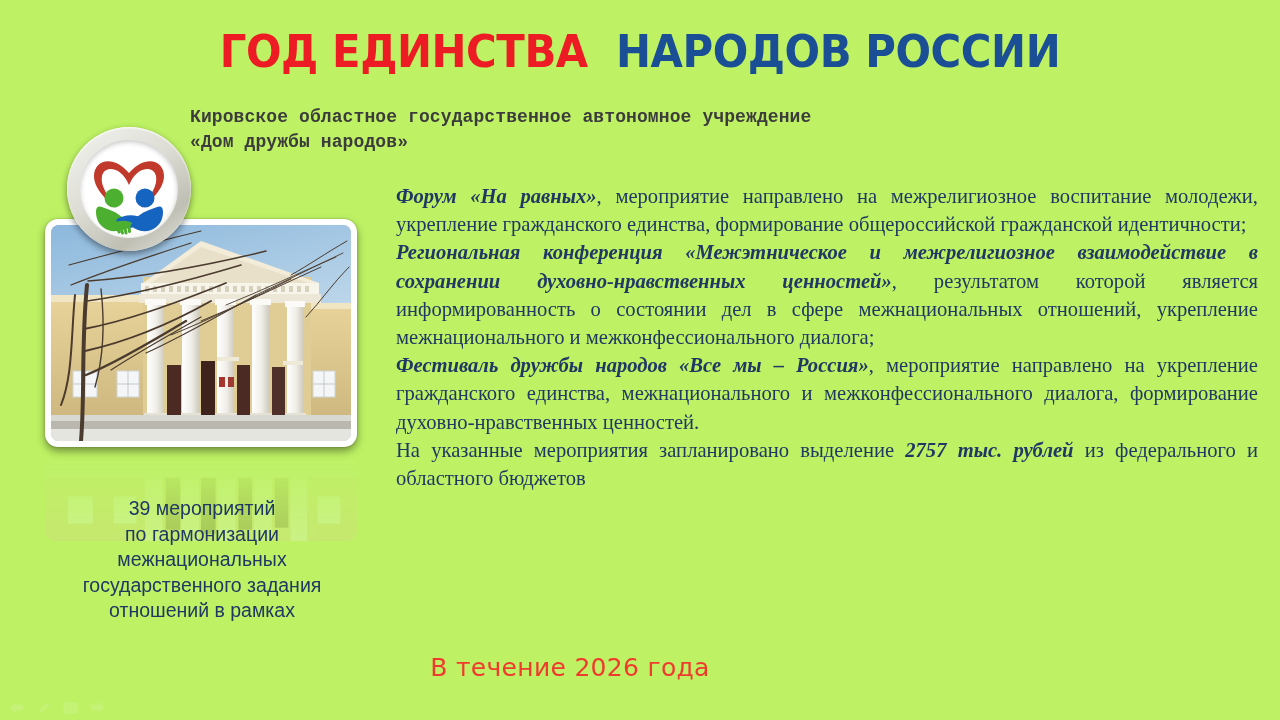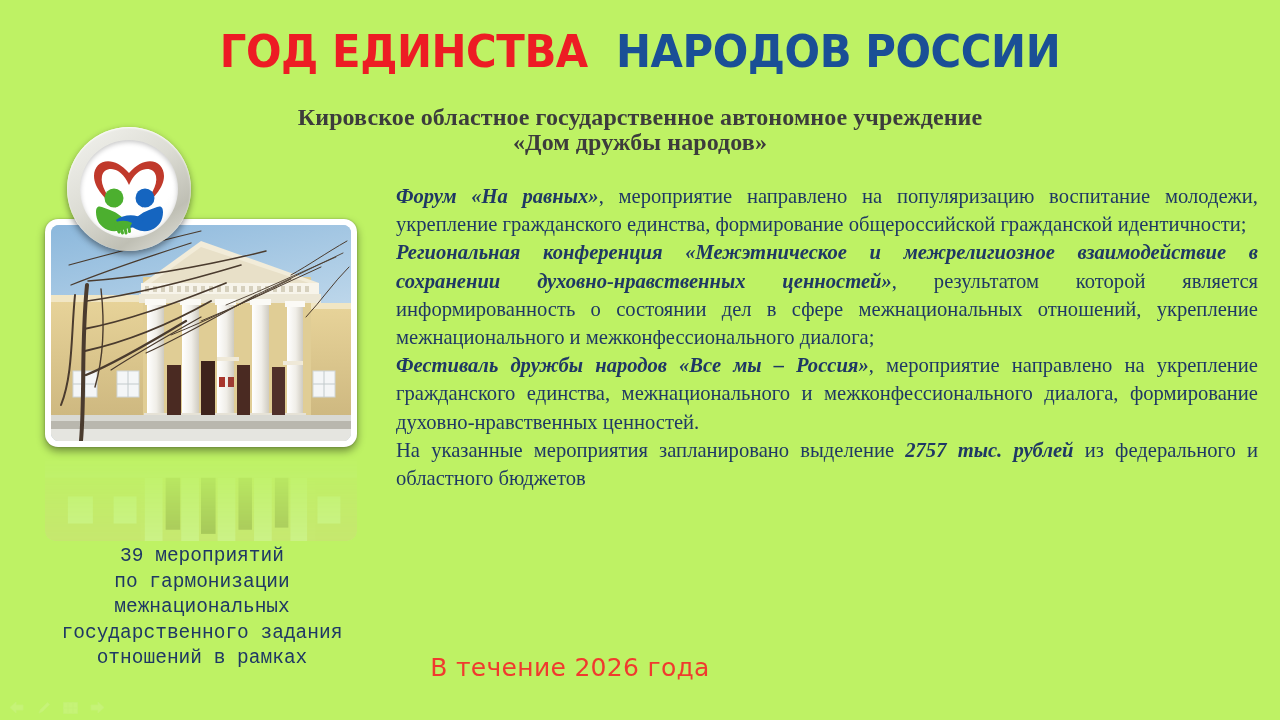--- a/index.html
+++ b/index.html
@@ -39,24 +39,24 @@
   }
   .title .red  { color: #ED1C24; }
   .title .blue { color: #1A4F96; }
 
   
   .subtitle {
     position: absolute;
     top: 105px;
     left: 190px;
     width: 900px;
-    text-align: center;
-    font-family: Liberation Serif, serif;
+    text-align: left;
+    font-family: Liberation Mono, monospace;
     font-weight: bold;
-    font-size: 24px;
+    font-size: 18px;
     line-height: 25px;
     color: #3C3C3C;
     letter-spacing: 0.1px;
   }
   .subtitle .l2 { display: block; }
 
   
   .logo-badge {
     position: absolute;
     left: 67px;
@@ -128,26 +128,25 @@
   }
   .photo-reflection svg { display: block; }
 
   
   .left-caption {
     position: absolute;
     left: 30px;
     top: 496px;
     width: 344px;
     text-align: center;
-    font-family: Liberation Mono, monospace;
+    font-family: Liberation Sans, sans-serif;
     font-size: 19.5px;
     line-height: 25.5px;
     color: #1F3864;
     z-index: 5;
-    margin-top: 48px;
   }
   .left-caption span { display: block; }
 
   
   .body-text {
     position: absolute;
     left: 396px;
     top: 182px;
     width: 862px;
     font-family: "Liberation Serif", serif;
@@ -407,21 +406,21 @@
 
   <div class="left-caption">
     <span>39 мероприятий</span>
     <span>по гармонизации</span>
     <span>межнациональных</span>
     <span>государственного задания</span>
     <span>отношений в рамках</span>
   </div>
 
   <div class="body-text">
-    <p><span class="lead">Форум «На равных»</span><span>, мероприятие направлено на популяризацию воспитание молодежи, укрепление гражданского единства, формирование общероссийской гражданской идентичности;</span></p>
+    <p><span class="lead">Форум «На равных»</span><span>, мероприятие направлено на межрелигиозное воспитание молодежи, укрепление гражданского единства, формирование общероссийской гражданской идентичности;</span></p>
     <p><span class="lead">Региональная конференция «Межэтническое и межрелигиозное взаимодействие в сохранении духовно-нравственных ценностей»</span><span>, результатом которой является информированность о состоянии дел в сфере межнациональных отношений, укрепление межнационального и межконфессионального диалога;</span></p>
     <p><span class="lead">Фестиваль дружбы народов «Все мы – Россия»</span><span>, мероприятие направлено на укрепление гражданского единства, межнационального и межконфессионального диалога, формирование духовно-нравственных ценностей.</span></p>
     <p><span>На указанные мероприятия запланировано выделение </span><span class="amount">2757 тыс. рублей</span><span> из федерального и областного бюджетов</span></p>
   </div>
 
   <div class="footer-note">В течение 2026 года</div>
 
   <div class="presenter-bar">
     <div class="ctrl">
       <svg width="15" height="13" viewBox="0 0 15 13" aria-hidden="true">

